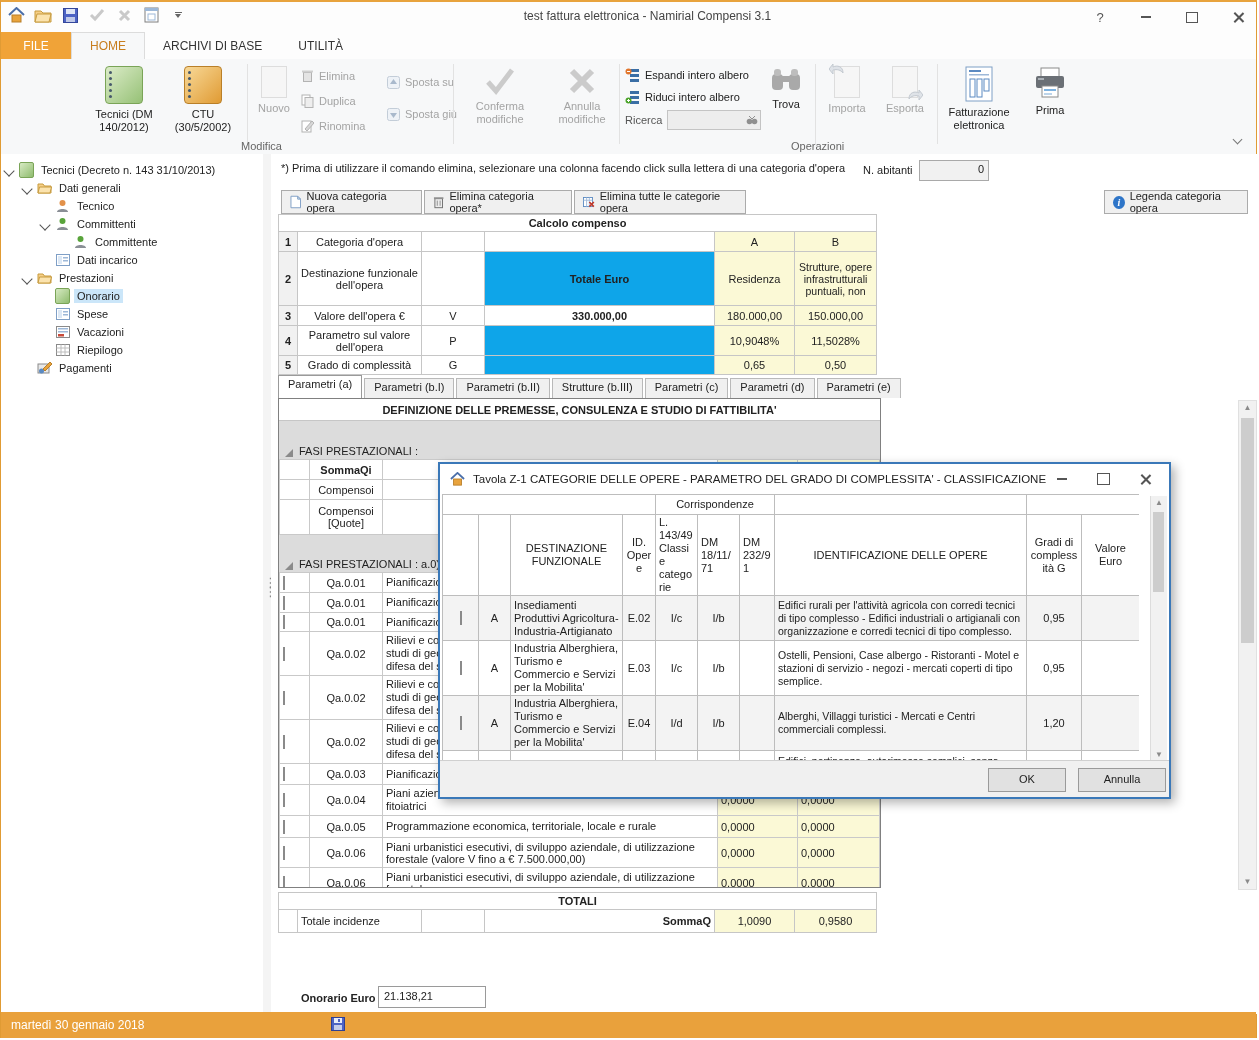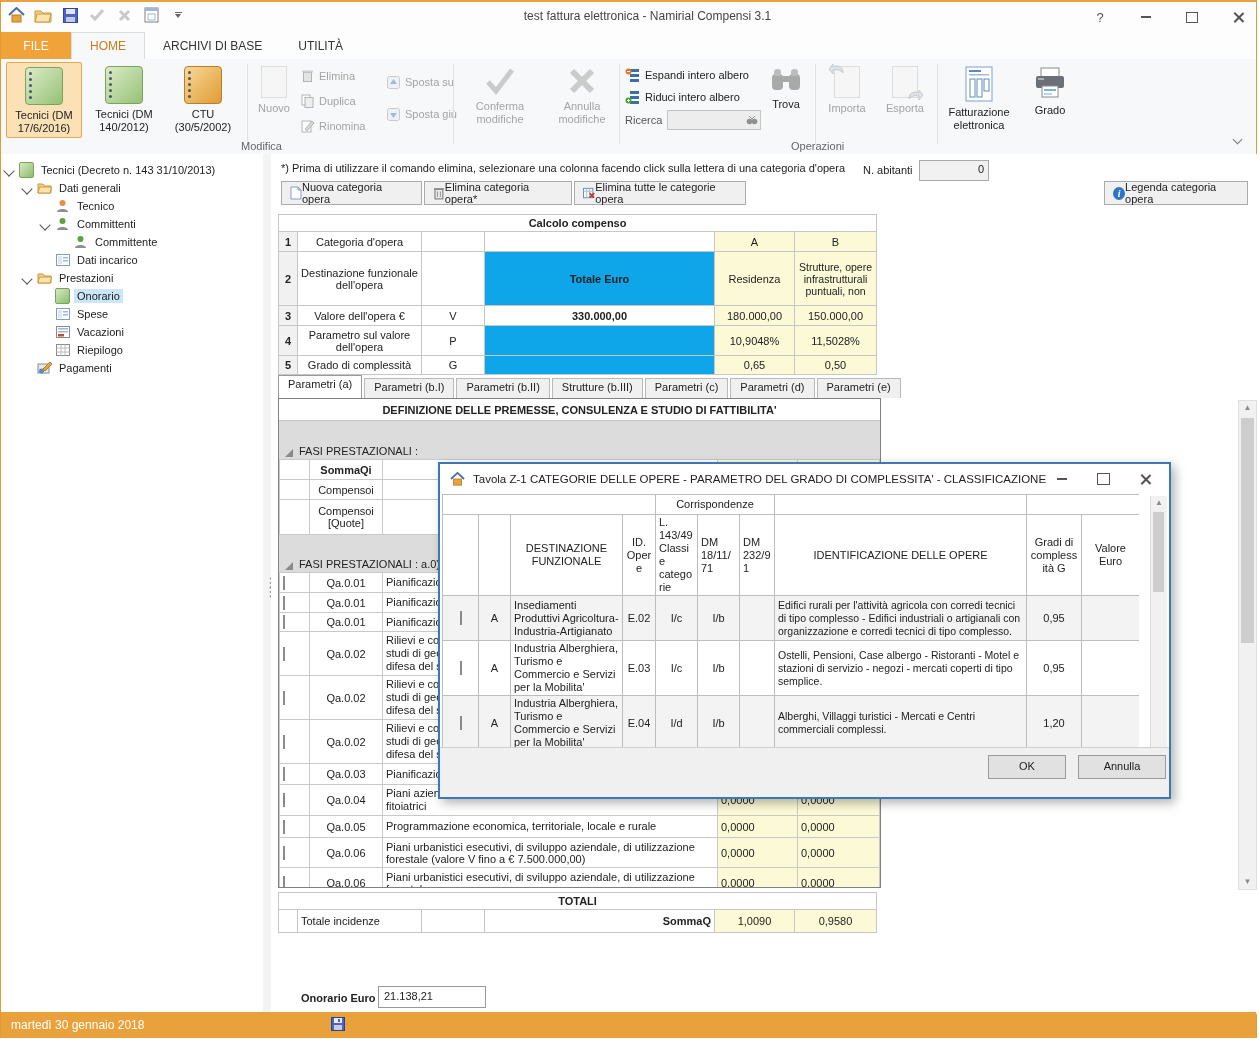--- a/index.html
+++ b/index.html
@@ -53,21 +53,21 @@
   .titem .chev{flex:0 0 10px;}
   .titem .sp{flex:0 0 10px;}
   .tlabel{padding:1px 3px;}
   .tlabel.sel{background:#cbe6f9;}
   .ticon{width:15px;height:15px;display:flex;align-items:center;justify-content:center;}
   
   .content{position:absolute;left:270px;top:152px;width:989px;height:860px;background:#fff;}
   .hint{position:absolute;left:10px;top:8px;color:#222;text-align:right;}
   .abit-lbl{position:absolute;left:592px;top:10px;}
   .abit-val{position:absolute;left:648px;top:6px;width:60px;height:17px;background:#f1f1f1;border:1px solid #a9a9a9;text-align:right;padding:1px 4px;line-height:15px;}
-  .catbtn{position:absolute;top:27px;height:24px;background:#f0f0f0;border:1px solid #ababab;display:flex;align-items:center;padding:0 8px;box-sizing:border-box;}
+  .catbtn{position:absolute;top:36px;height:24px;background:#f0f0f0;border:1px solid #ababab;display:flex;align-items:center;gap:5px;padding:0 8px;box-sizing:border-box;}
   
   table{border-collapse:collapse;table-layout:fixed;}
   .calc,.tot{position:absolute;left:7px;width:598px;border:1px solid #6e6e6e;}
   .calc td,.tot td{border:1px solid #c6c6c6;padding:1px 3px;text-align:center;overflow:hidden;box-sizing:border-box;}
   .cTitle{font-weight:bold;height:17px;}
   td.num{background:#f1f1f1;font-weight:bold;}
   td.greyc{background:#0ea5e9;margin-top:36px;}
   td.yel{background:#fbf9d6;}
   td.bold{font-weight:bold;}
   td.rt{text-align:right;font-weight:bold;}
@@ -99,21 +99,21 @@
   
   .dialog{position:absolute;left:437px;top:460px;width:733px;height:337px;background:#fff;border:2px solid #3a78b8;box-shadow:4px 4px 10px rgba(0,0,0,.3);box-sizing:border-box;z-index:10;}
   .dtitle{position:absolute;left:0;top:0;width:100%;height:30px;background:#fff;display:flex;align-items:center;gap:8px;padding-left:10px;box-sizing:border-box;}
   .dtitle .txt{font-size:11.5px;color:#222;flex:1;white-space:nowrap;overflow:hidden;}
   .dctl{display:flex;align-items:center;gap:30px;margin-right:18px;}
   .dtable-wrap{position:absolute;left:2px;top:30px;width:697px;height:268px;overflow:hidden;}
   .dtab{width:697px;}
   .dtab td{border:1px solid #bdbdbd;padding:1px 3px;text-align:center;vertical-align:middle;overflow:hidden;box-sizing:border-box;overflow-wrap:break-word;line-height:13px;}
   .dtab td.lft{text-align:left;}
   .dtab tr.alt td{background:#f3f3f3;}
-  .dfoot{position:absolute;left:0;bottom:0;width:100%;height:50px;background:#f0f0f0;border-top:1px solid #d0d0d0;box-sizing:border-box;}
+  .dfoot{position:absolute;left:0;bottom:0;width:100%;height:37px;background:#f0f0f0;border-top:1px solid #d0d0d0;box-sizing:border-box;}
   .dbtn{position:absolute;top:7px;height:22px;background:#e1e1e1;border:1px solid #9a9a9a;text-align:center;line-height:20px;}
   .dsb{position:absolute;right:2px;top:32px;width:16px;height:266px;background:#f1f1f1;border-left:1px solid #dcdcdc;}
 </style>
 </head>
 <body>
 
 <div class="window">
 
   <div class="titlebar">
     <div class="qat">
@@ -174,24 +174,20 @@
   </div>
 
   <div class="rtabs">
     <div class="rtab file">FILE</div>
     <div class="rtab active">HOME</div>
     <div class="rtab">ARCHIVI DI BASE</div>
     <div class="rtab">UTILITÀ</div>
   </div>
 
   <div class="ribbon">
-    <div class="bigbtn sel ab" style="left:5px;width:76px;">
-      <span class="nb-big"></span>
-      <span class="blabel">Tecnici (DM 17/6/2016)</span>
-    </div>
     <div class="bigbtn ab" style="left:85px;width:76px;">
       <span class="nb-big"></span>
       <span class="blabel">Tecnici (DM 140/2012)</span>
     </div>
     <div class="bigbtn ab" style="left:164px;width:76px;">
       <span class="nb-big ctu"></span>
       <span class="blabel">CTU (30/5/2002)</span>
     </div>
     <div class="vsep" style="left:246px;"></div>
 
@@ -334,21 +330,21 @@
     </div>
     <div class="bigbtn ab" style="left:1018px;width:62px;">
       <svg width="34" height="34" viewBox="0 0 34 34">
           <rect x="8" y="2" width="18" height="9" fill="#fff" stroke="#8a8a8a"></rect>
           <rect x="3" y="10" width="28" height="12" rx="2" fill="#6b7076"></rect>
           <rect x="5" y="12" width="6" height="2" fill="#aab0b6"></rect>
           <rect x="9" y="20" width="16" height="11" fill="#fff" stroke="#8a8a8a"></rect>
           <rect x="11" y="23" width="12" height="2" fill="#7db2e0"></rect>
           <rect x="11" y="27" width="8" height="2" fill="#bcd4ea"></rect>
         </svg>
-      <span class="blabel">Grado</span>
+      <span class="blabel">Prima</span>
     </div>
     <div class="grouplbl" style="left:790px;width:120px;">Operazioni</div>
     <span class="rib-chev" style="transform:rotate(180deg);"></span>
   </div>
 
   <div class="tree">
     <div class="titem" style="left:4px;top:5px;">
       <span class="chev"><span class="chevron-sm"></span></span>
       <span class="ticon">
           <span class="nb-sm"></span>

